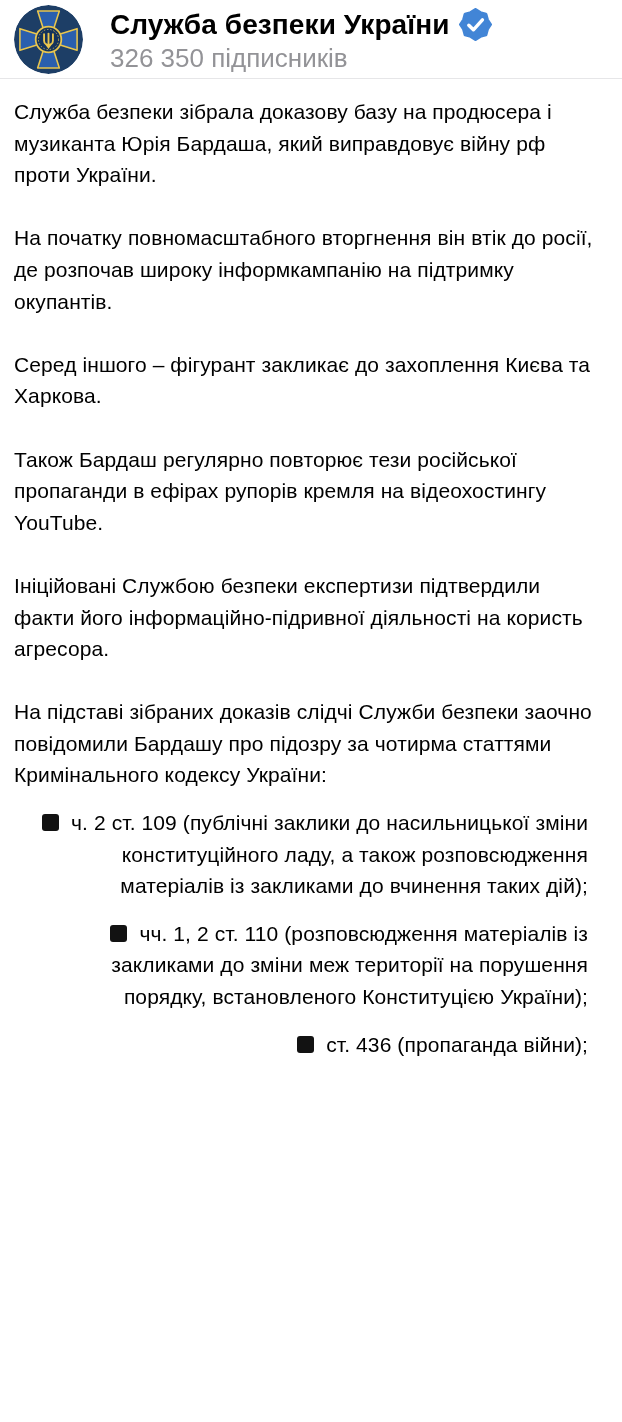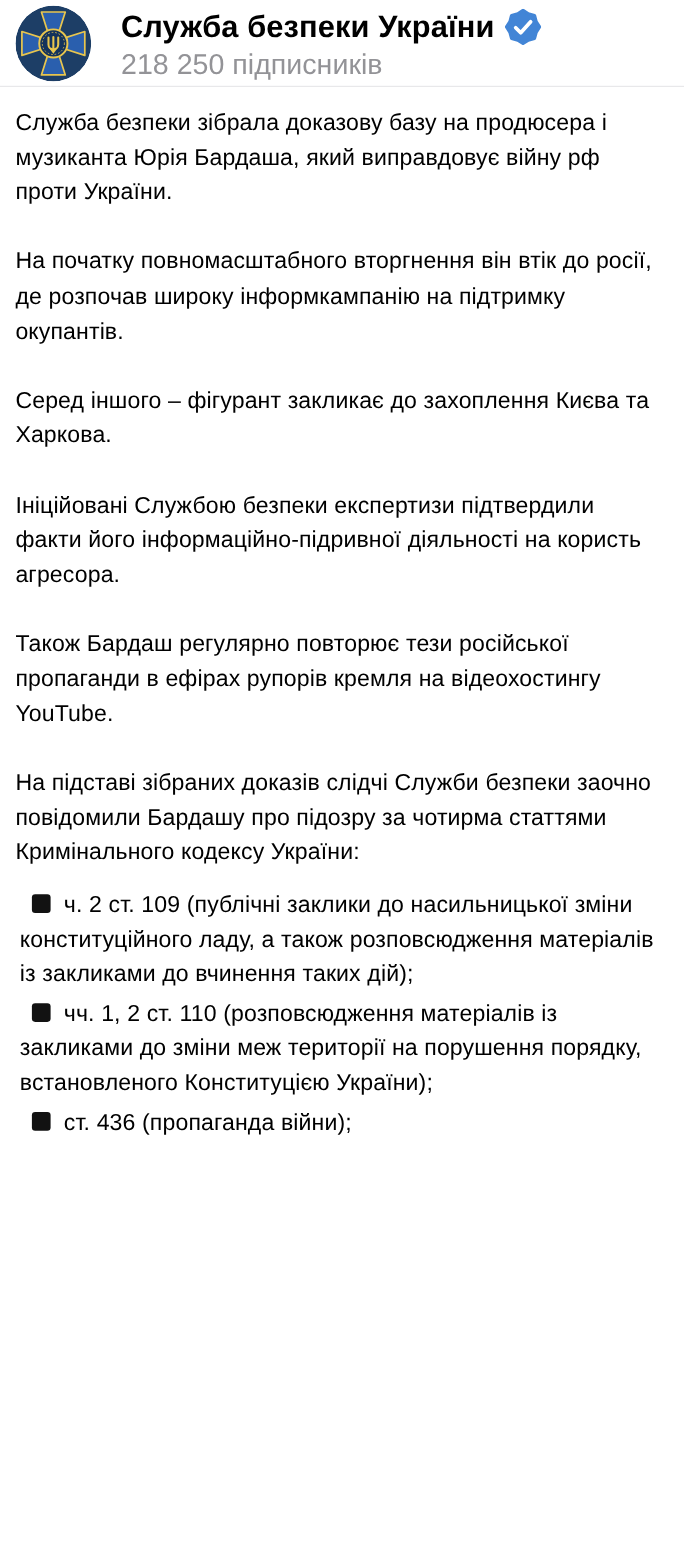--- a/index.html
+++ b/index.html
@@ -60,21 +60,21 @@
 
   
   .post-body {
     padding: 17px 18px 20px 14px;
     font-size: 21px;
     line-height: 31.6px;
     letter-spacing: 0.1px;
   }
   .post-body p { margin: 0 0 31.6px 0; }
   .post-body p.no-gap { margin-bottom: 16px; }
-  .post-body p.bullet-item { margin: 4px; }
+  .post-body p.bullet-item { margin: 16px; text-align: right; }
   .bullet-square {
     display: inline-block;
     width: 17px; height: 17px;
     background: #121212;
     border-radius: 3px;
     margin: 0 12px 0 11px;
     transform: translateY(1px);
   }
 </style>
 </head>
@@ -102,32 +102,32 @@
       </svg>
     </div>
     <div class="header-text">
       <div class="title-row">
         <span class="channel-title">Служба безпеки України</span>
         <svg class="verified-badge" viewBox="0 0 33 33" xmlns="http://www.w3.org/2000/svg">
           <polygon fill="#4285d6" stroke="#4285d6" stroke-width="3" stroke-linejoin="round" points="31.5,16.5 28.4,21.3 26.9,26.9 21.3,28.4 16.5,31.5 11.7,28.4 6.1,26.9 4.6,21.3 1.5,16.5 4.6,11.7 6.1,6.1 11.7,4.6 16.5,1.5 21.3,4.6 26.9,6.1 28.4,11.7"></polygon>
           <polyline points="9.8,17.2 14.4,21.8 23.4,11.8" fill="none" stroke="#ffffff" stroke-width="3.4" stroke-linecap="round" stroke-linejoin="round"></polyline>
         </svg>
       </div>
-      <div class="subscribers">218 250 підписників</div>
+      <div class="subscribers">326 350 підписників</div>
     </div>
   </header>
 
   <div class="divider"></div>
 
   <main class="post-body">
     <p>Служба безпеки зібрала доказову базу на продюсера і музиканта Юрія Бардаша, який виправдовує війну рф проти України.</p>
     <p>На початку повномасштабного вторгнення він втік до росії, де розпочав широку інформкампанію на підтримку окупантів.</p>
     <p>Серед іншого – фігурант закликає до захоплення Києва та Харкова.</p>
+    <p>Також Бардаш регулярно повторює тези російської пропаганди в ефірах рупорів кремля на відеохостингу YouTube.</p>
     <p>Ініційовані Службою безпеки експертизи підтвердили факти його інформаційно-підривної діяльності на користь агресора.</p>
-    <p>Також Бардаш регулярно повторює тези російської пропаганди в ефірах рупорів кремля на відеохостингу YouTube.</p>
     <p class="no-gap">На підставі зібраних доказів слідчі Служби безпеки заочно повідомили Бардашу про підозру за чотирма статтями Кримінального кодексу України:</p>
 
     <p class="bullet-item"><span class="bullet-square"></span><span>ч. 2 ст. 109 (публічні заклики до насильницької зміни конституційного ладу, а також розповсюдження матеріалів із закликами до вчинення таких дій);</span></p>
     <p class="bullet-item"><span class="bullet-square"></span><span>чч. 1, 2 ст. 110 (розповсюдження матеріалів із закликами до зміни меж території на порушення порядку, встановленого Конституцією України);</span></p>
     <p class="bullet-item"><span class="bullet-square"></span><span>ст. 436 (пропаганда війни);</span></p>
   </main>
 
 </div>
 
 </body></html>

